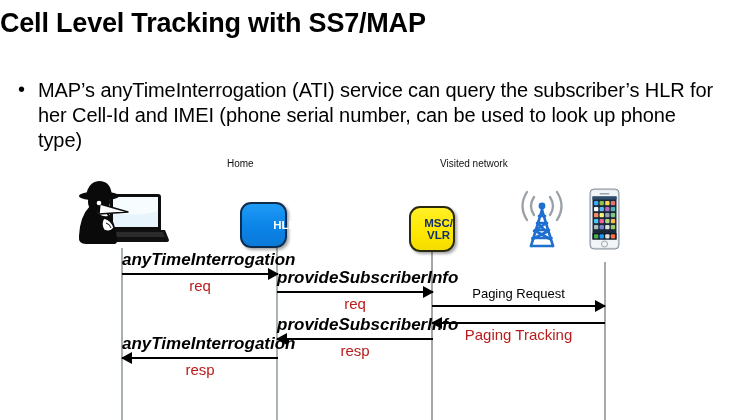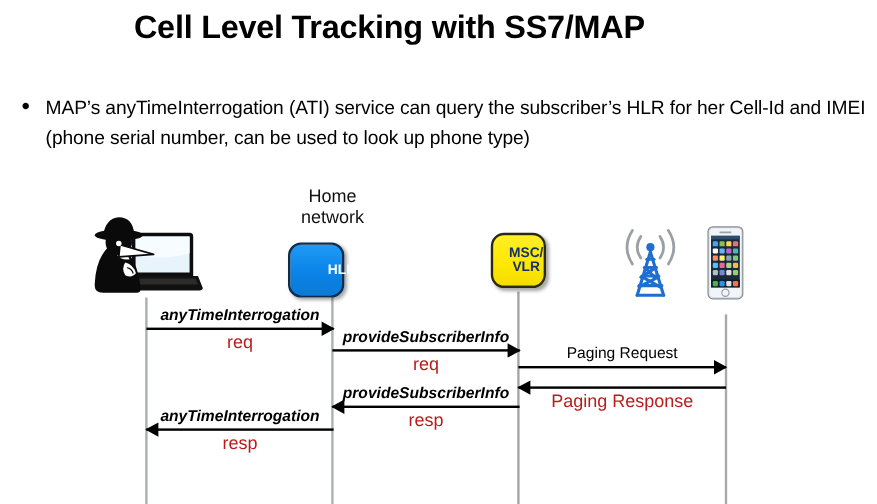--- a/index.html
+++ b/index.html
@@ -15,21 +15,20 @@
     font-family: "Liberation Sans", sans-serif;
     color: #000000;
   }
 
   
   #slide-title {
     position: absolute;
     left: 0;
     top: 8px;
     width: 649px;
-    text-align: center;
     font-size: 27px;
     font-weight: bold;
     letter-spacing: -0.2px;
     color: #000;
   }
 
   
   #bullet-list {
     position: absolute;
     left: 14px;
@@ -41,40 +40,39 @@
     align-items: flex-start;
     gap: 13px;
   }
   .bullet-mark {
     font-size: 20px;
     line-height: 23px;
     flex: 0 0 auto;
     padding-left: 4px;
   }
   .bullet-text {
-    font-size: 16px;
+    font-size: 20px;
     line-height: 25px;
     letter-spacing: -0.1px;
   }
 
   
   #diagram {
     position: absolute;
     left: 0;
     top: 150px;
     width: 731px;
     height: 270px;
   }
 
   
   .group-caption {
     position: absolute;
-    font-size: 15px;
+    font-size: 10px;
     line-height: 18px;
-    text-align: center;
     color: #111;
   }
   #caption-home    { left: 227px; top: 5px;  width: 100px; }
   #caption-visited { left: 440px; top: 5px;  width: 160px; }
 
   
   .lifeline {
     position: absolute;
     width: 2px;
     background: #a8b0ae;
@@ -103,21 +101,21 @@
     box-shadow: 2px 2px 3px rgba(0,0,0,0.35);
   }
   #node-hlr {
     left: 240px; top: 52px;
     background: linear-gradient(180deg,#1e9bf5 0%, #0b83e8 55%, #0a7ad8 100%);
     border: 2px solid #0c2d4d;
     color: #ffffff;
     padding-left: 43px;
   }
   #node-msc {
-    left: 409px; top: 44px;
+    left: 409px; top: 56px;
     background: linear-gradient(180deg,#ffef28 0%, #ffe800 55%, #f4dc00 100%);
     border: 2px solid #2a2a10;
     color: #14306b;
     padding-left: 13px;
   }
 
   
   #icon-attacker { position: absolute; left: 66px; top: 28px; width: 104px; height: 72px; }
   
   #icon-tower { position: absolute; left: 511px; top: 36px; width: 62px; height: 64px; }
@@ -149,21 +147,21 @@
   }
   .msg.to-left .head {
     left: -1px;
     border-right: 11px solid #000;
   }
   .msg .label-top {
     position: absolute;
     left: 0; right: 0;
     bottom: 3px;
     text-align: center;
-    font-size: 13px;
+    font-size: 17px;
     font-style: italic;
     font-weight: 600;
     white-space: nowrap;
     color: #000;
   }
   .msg .label-bottom {
     position: absolute;
     left: 0; right: 0;
     top: 4px;
     text-align: center;
@@ -194,23 +192,23 @@
   <div class="bullet-row">
     <span class="bullet-mark">•</span>
     <span class="bullet-text">MAP’s anyTimeInterrogation (ATI) service can query the subscriber’s HLR for her Cell-Id and IMEI (phone serial number, can be used to look up phone type)</span>
   </div>
 </div>
 
 <div id="diagram">
 
   <div class="group-caption" id="caption-home">
     <div>Home</div>
-    <div>network</div>
-  </div>
-
+  </div>
+
+  <div class="group-caption" id="caption-visited">Visited network</div>
 
   <div class="lifeline" id="lifeline-attacker"></div>
   <div class="lifeline" id="lifeline-hlr"></div>
   <div class="lifeline" id="lifeline-msc"></div>
   <div class="lifeline" id="lifeline-phone"></div>
 
   <svg id="icon-attacker" viewBox="0 0 104 72">
 
     <path d="M44 16 L92 16 Q95 16 95 19 L95 52 L44 52 Z" fill="#0d0d0d"></path>
     <path d="M47 19 L92 19 L92 49 L47 49 Z" fill="#e8f4fb"></path>
@@ -329,21 +327,21 @@
 
   <div class="msg to-right plain" id="msg-paging-rq">
     <div class="line"></div>
     <div class="head"></div>
     <div class="label-top">Paging Request</div>
   </div>
 
   <div class="msg to-left plain" id="msg-paging-rs">
     <div class="line"></div>
     <div class="head"></div>
-    <div class="label-bottom">Paging Response</div>
+    <div class="label-bottom">Paging Tracking</div>
   </div>
 
   <div class="msg to-left" id="msg-psi-resp">
     <div class="line"></div>
     <div class="head"></div>
     <div class="label-top">provideSubscriberInfo</div>
     <div class="label-bottom">resp</div>
   </div>
 
   <div class="msg to-left" id="msg-ati-resp">

